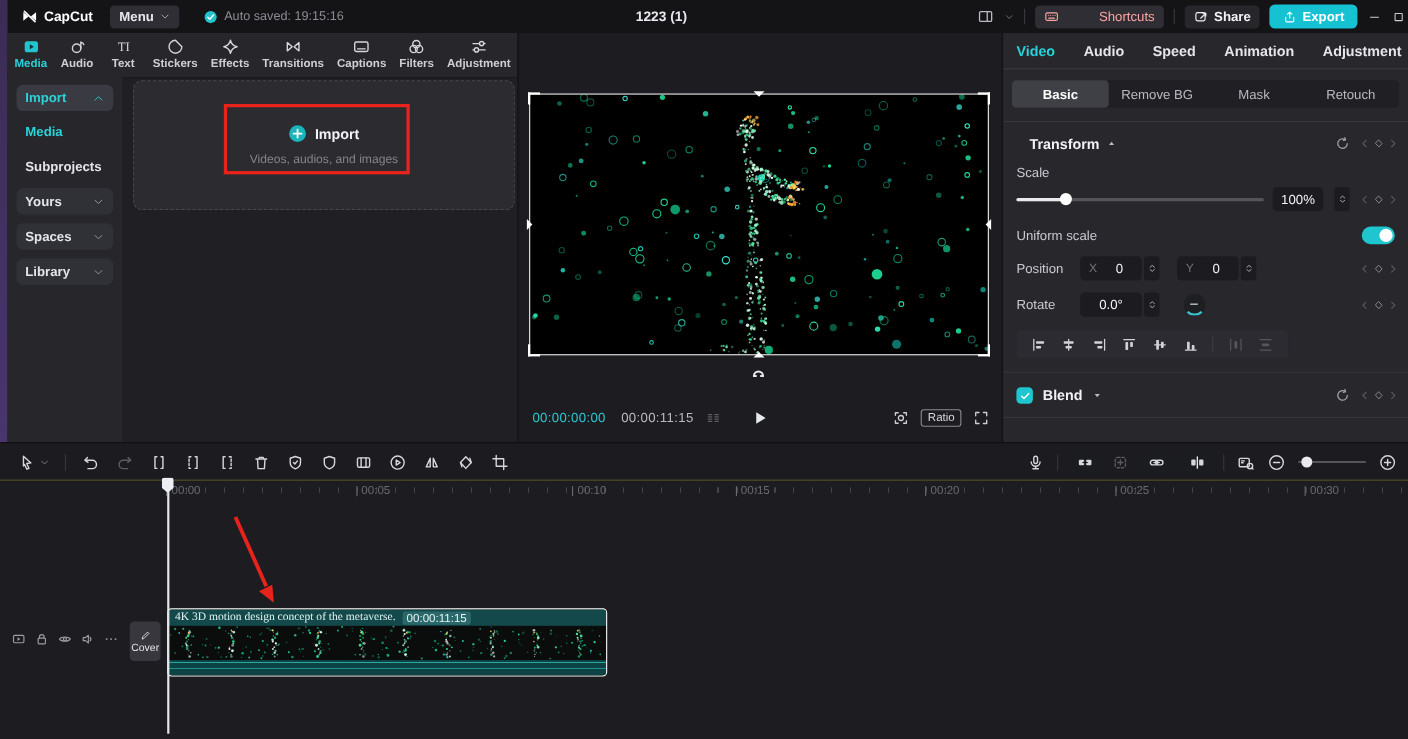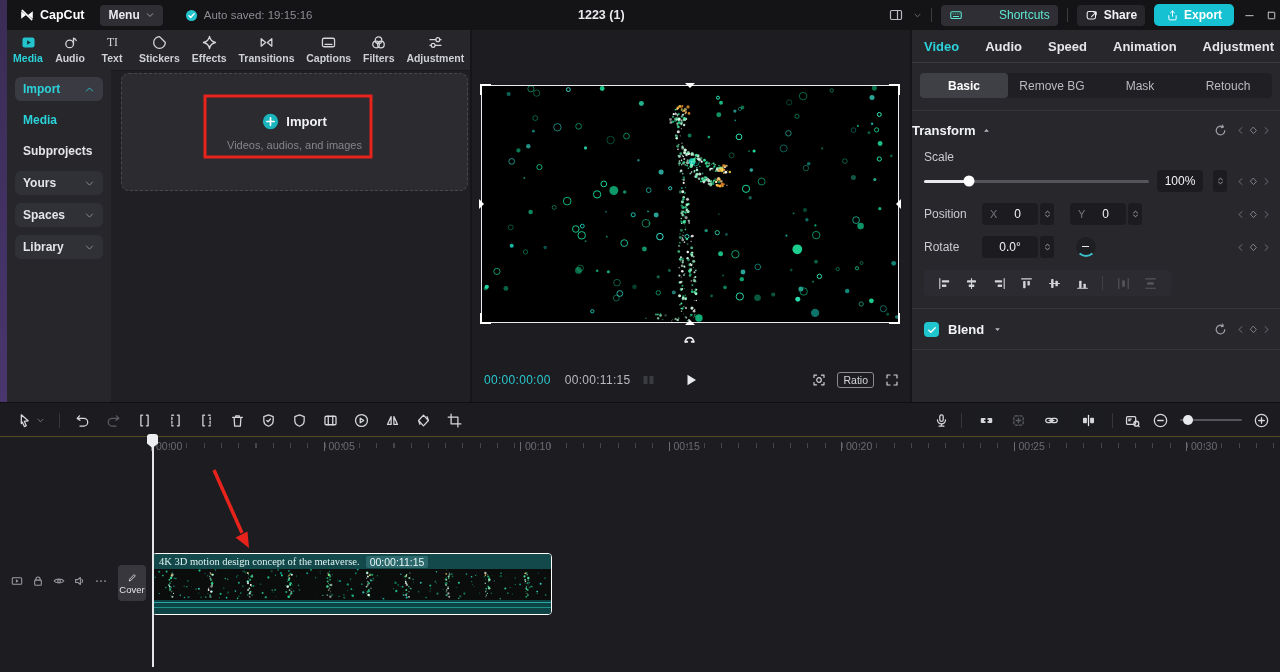--- a/index.html
+++ b/index.html
@@ -73,21 +73,21 @@
   #pc-right{position:absolute;right:10px;display:flex;align-items:center;gap:10px;color:#cfd0d5;}
   #ratio-btn{border:1px solid #8a8b91;border-radius:3px;font-size:10.5px;padding:1px 5px;color:#d5d6da;}
 
   
   #insp-tabs{display:flex;gap:26px;padding:9px 0 8px 12px;border-bottom:1px solid #3a3a40;font-weight:bold;font-size:13px;color:#e6e6ea;}
   .insp-tab.active{color:#2bd2da;}
   #subtabs{margin:10px 8px 0 8px;height:25px;background:#1f1f24;border-radius:4px;display:flex;}
   .subtab{flex:1;display:flex;align-items:center;justify-content:center;color:#b9bac0;font-size:12px;border-radius:4px;}
   .subtab.active{background:#3f3f46;color:#fff;font-weight:bold;}
   .divider-h{height:1px;background:#35353b;margin:12px 0 0 0;}
-  .section-head{display:flex;align-items:center;padding:12px 8px 0 0;justify-content:center;}
+  .section-head{display:flex;align-items:center;padding:12px 8px 0 24px;justify-content:center;}
   .section-title{font-weight:bold;font-size:13px;color:#f2f3f5;}
   .tri{width:9px;height:9px;color:#b9bac0;margin-left:6px;}
   .head-right{margin-left:auto;display:flex;align-items:center;gap:7px;}
   .reset-ic{width:15px;height:15px;color:#a2a3a9;}
   .kf{display:flex;align-items:center;gap:2px;}
   .kf .ic{width:11px;height:11px;}
   .kf-chev{color:#55565c;}
   .kf-d{color:#8f9096;width:12px;height:12px;}
   .fieldlabel{color:#c9cad0;font-size:12px;}
   .valbox{height:22px;background:#1c1c20;border-radius:4px;display:flex;align-items:center;justify-content:center;color:#f2f3f5;font-size:12px;}
@@ -191,21 +191,21 @@
           <rect x="2.5" y="3.5" width="11" height="9" rx="1.2"></rect>
           <path d="M9.5 3.5 V12.5"></path>
         </svg>
       </span>
     <span class="ic" style="width:9px;height:9px;color:#8c8d93">
         <svg viewBox="0 0 16 16" fill="none" stroke="currentColor" stroke-width="1.2" stroke-linecap="round" stroke-linejoin="round">
           <path d="M3.5 5.8 8 10.3 12.5 5.8"></path>
         </svg>
       </span>
     <span class="tb-divider"></span>
-    <div class="tb-btn" style="color:#5eead4;gap:36px;">
+    <div class="tb-btn" style="color:#fca5a5;gap:36px;">
       <span class="ic" style="width:14px;height:14px">
           <svg viewBox="0 0 16 16" fill="none" stroke="currentColor" stroke-width="1.2" stroke-linecap="round" stroke-linejoin="round">
             <rect x="2" y="4.2" width="12" height="7.8" rx="1.5"></rect>
             <path d="M5 9.7 H11 M4.6 6.8 h.01 M7 6.8 h.01 M9.4 6.8 h.01 M11.6 6.8 h.01"></path>
           </svg>
         </span>
       <span>Shortcuts</span>
     </div>
     <span class="tb-divider"></span>
     <div class="tb-btn" style="background:#26262b;color:#f2f3f5;font-weight:bold;">
@@ -1078,20 +1078,24 @@
             </svg>
           </span>
         <span class="ic kf-chev">
             <svg viewBox="0 0 16 16" fill="none" stroke="currentColor" stroke-width="1.2" stroke-linecap="round" stroke-linejoin="round">
               <path d="M6 3.8 10.2 8 6 12.2" stroke-width="1.6"></path>
             </svg>
           </span>
       </span>
     </div>
 
+    <div id="uniform-row">
+      <span class="fieldlabel">Uniform scale</span>
+      <div id="toggle"></div>
+    </div>
 
     <div class="prow">
       <span class="fieldlabel" style="width:58px">Position</span>
       <div class="valbox" style="width:56px;justify-content:flex-start;padding:0 8px;box-sizing:border-box;">
         <span class="xy-label">X</span>
         <span style="flex:1;text-align:center">0</span>
       </div>
       <div class="step">
           <span class="ic">
             <svg viewBox="0 0 16 16" fill="none" stroke="currentColor" stroke-width="1.2" stroke-linecap="round" stroke-linejoin="round">

